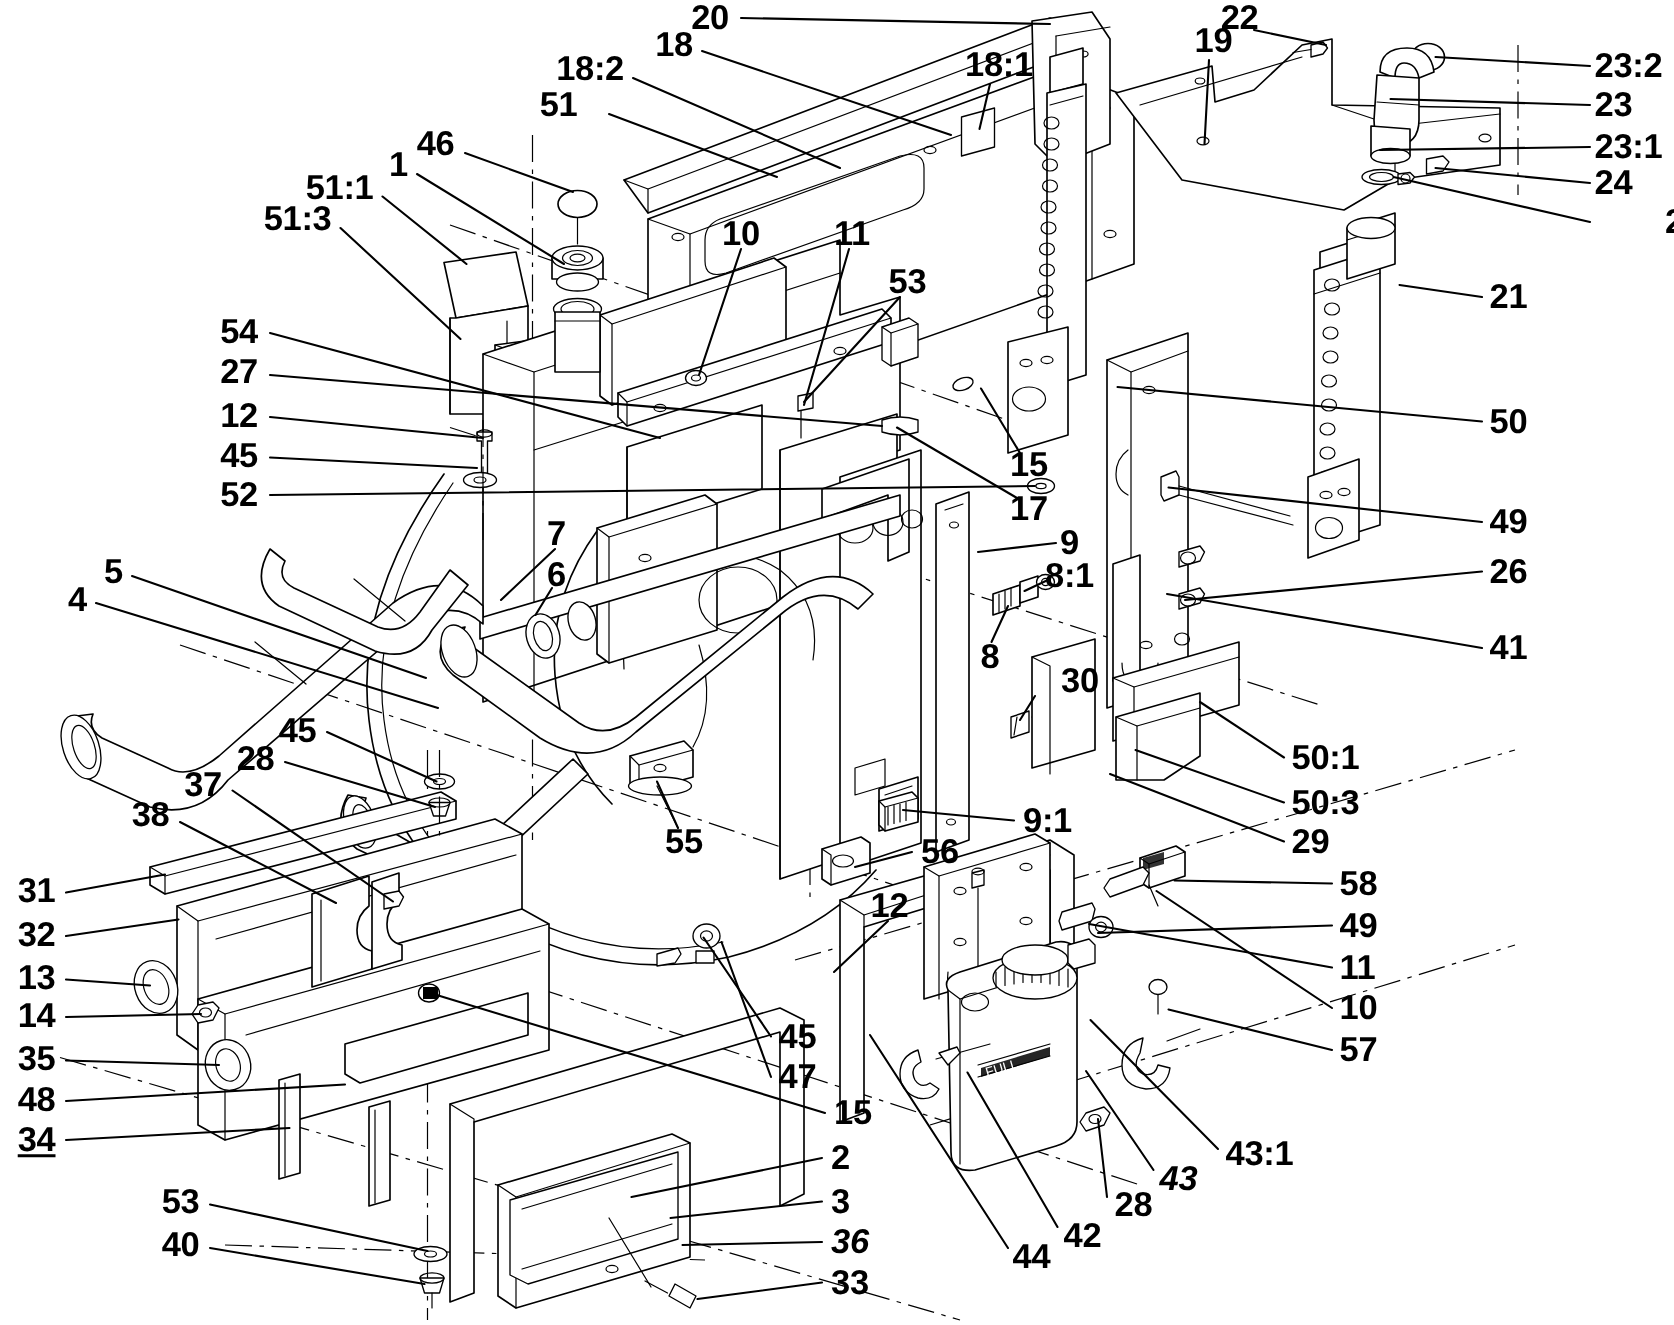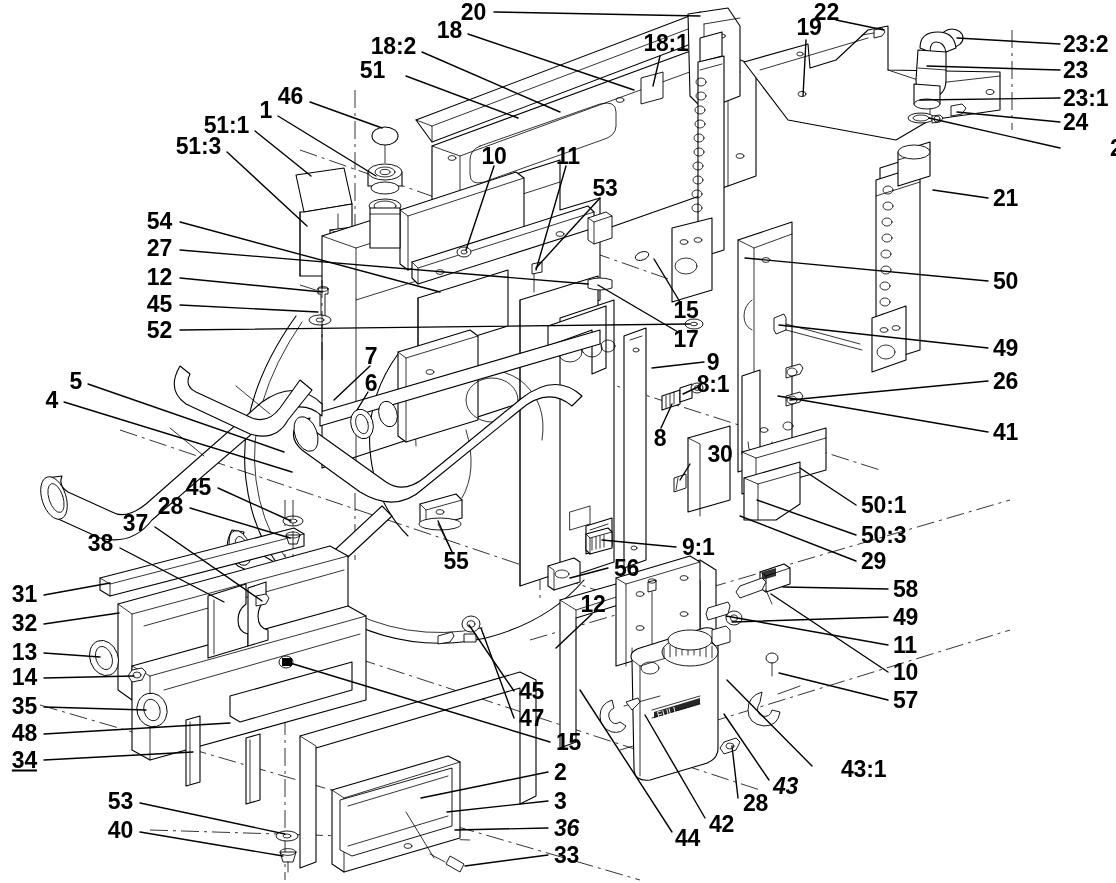--- a/index.html
+++ b/index.html
@@ -640,21 +640,21 @@
       <div class="callout anchor-l" style="left: 893px; top: 672px;">10</div>
       <div class="callout anchor-r" style="left: 37px; top: 677px;">14</div>
       <div class="callout anchor-r" style="left: 37px; top: 706px;">35</div>
       <div class="callout anchor-l" style="left: 893px; top: 700px;">57</div>
       <div class="callout anchor-l" style="left: 519px; top: 691px;">45</div>
       <div class="callout anchor-r" style="left: 37px; top: 733px;">48</div>
       <div class="callout anchor-l" style="left: 519px; top: 718px;">47</div>
       <div class="callout anchor-r" style="left: 37px; top: 760px; text-decoration: underline;">34</div>
       <div class="callout anchor-l" style="left: 556px; top: 742px;">15</div>
       <div class="callout anchor-l" style="left: 554px; top: 772px;">2</div>
-      <div class="callout anchor-l" style="left: 817px; top: 769px; margin-left: 24px;">43:1</div>
+      <div class="callout anchor-l" style="left: 817px; top: 769px;">43:1</div>
       <div class="callout anchor-l" style="left: 554px; top: 801px;">3</div>
       <div class="callout anchor-l" style="left: 773px; top: 786px; font-style: italic;">43</div>
       <div class="callout anchor-r" style="left: 133px; top: 801px;">53</div>
       <div class="callout anchor-l" style="left: 554px; top: 828px; font-style: italic;">36</div>
       <div class="callout anchor-l" style="left: 743px; top: 803px;">28</div>
       <div class="callout anchor-r" style="left: 133px; top: 830px;">40</div>
       <div class="callout anchor-l" style="left: 709px; top: 824px;">42</div>
       <div class="callout anchor-l" style="left: 554px; top: 855px;">33</div>
       <div class="callout anchor-l" style="left: 675px; top: 838px;">44</div>
     </div>

